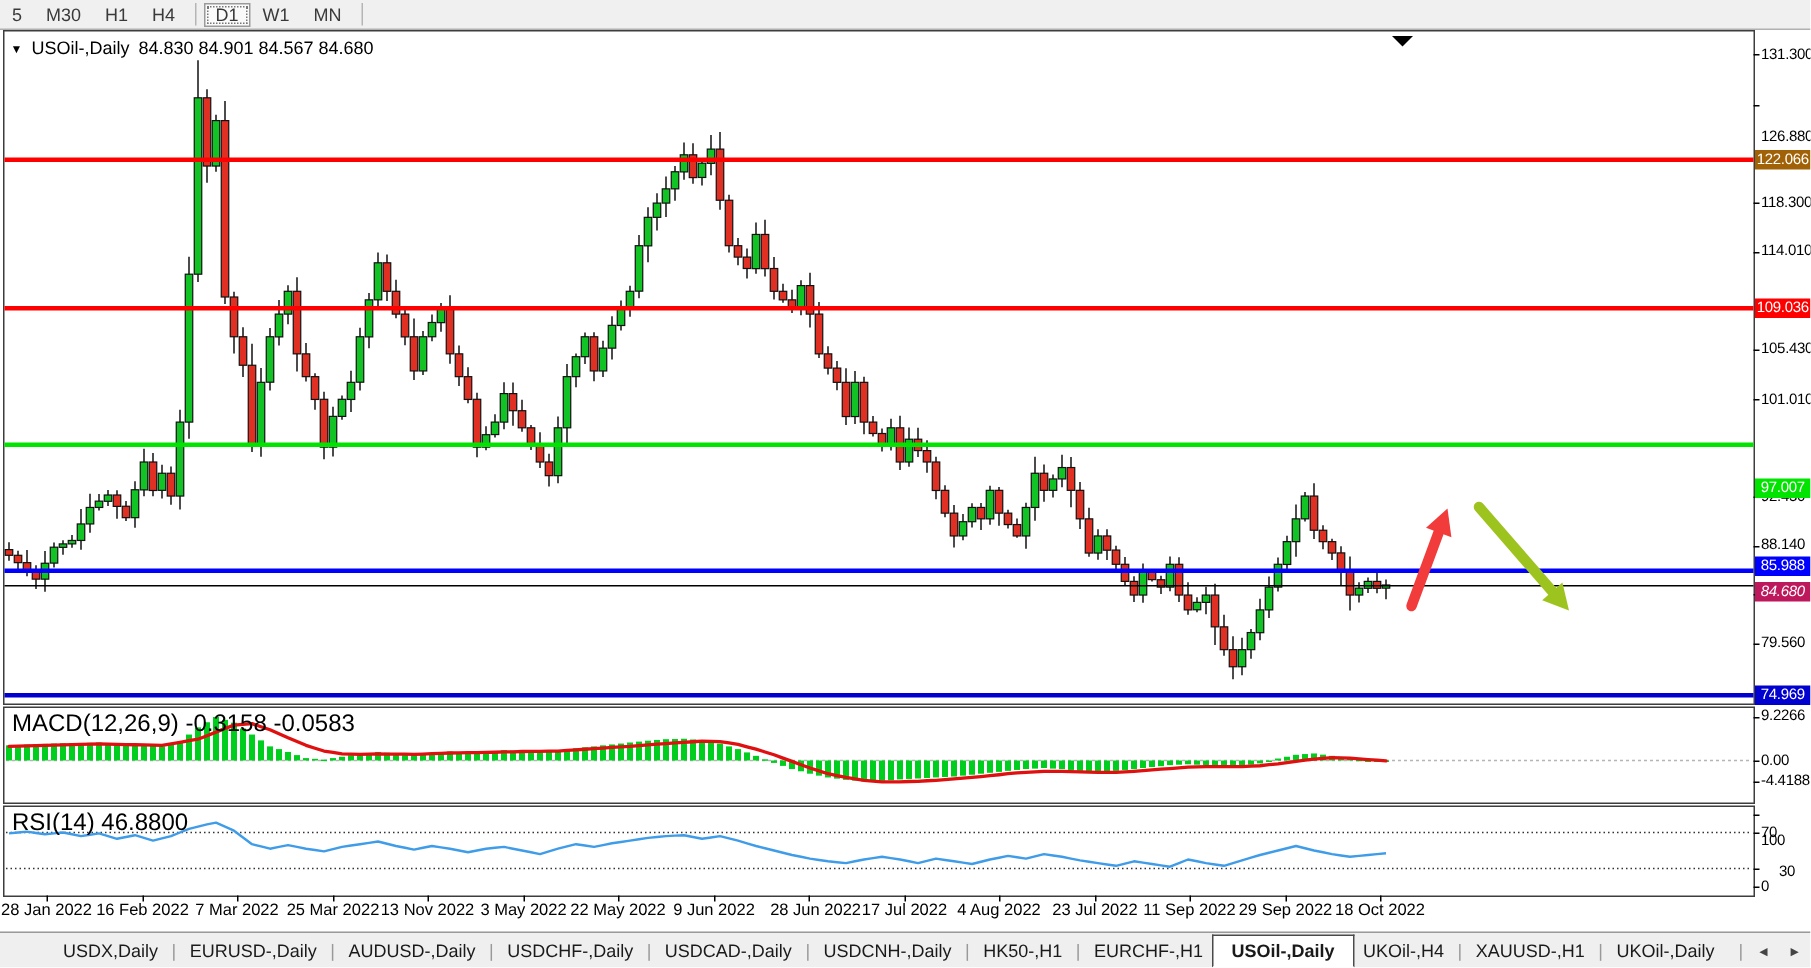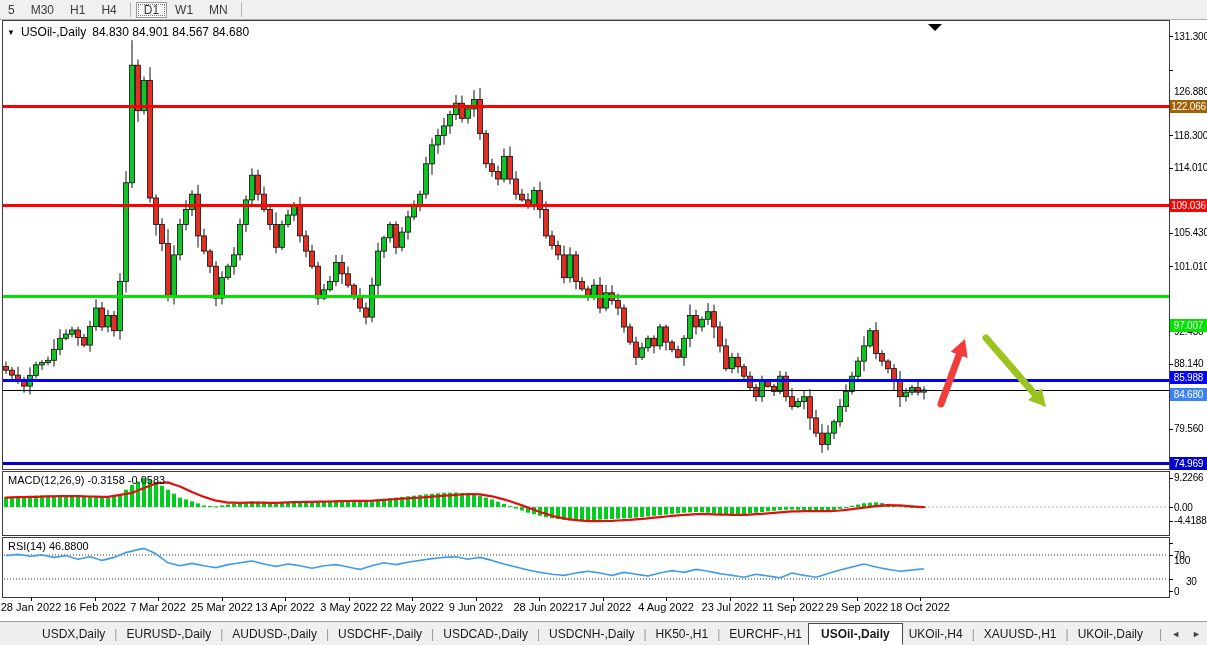--- a/index.html
+++ b/index.html
@@ -19,21 +19,21 @@
   .lvl{position:absolute;left:3px;width:1166px}
   
   #axis{position:absolute;left:0;top:0;z-index:5}
   .ytick{position:absolute;left:1174px;width:33px;font-size:10px;color:#000;letter-spacing:-0.2px;white-space:nowrap}
   .tickdash{position:absolute;left:1169px;width:4px;height:1px;background:#000}
   .badge{position:absolute;left:1170px;width:37px;height:13px;line-height:13px;font-size:10px;color:#fff;
          text-align:center;letter-spacing:-0.2px;z-index:6}
   
   .chart-title{position:absolute;left:7px;top:25px;font-size:12px;color:#000;z-index:6;display:flex;align-items:center;gap:6px}
   .tri{font-size:8px;color:#000}
-  .ind-label{position:absolute;left:8px;font-size:11px;color:#000;z-index:6}
+  .ind-label{position:absolute;left:8px;font-size:16px;color:#000;z-index:6}
   
   #dates{position:absolute;left:0;top:0;z-index:5}
   .date{position:absolute;top:601px;width:70px;text-align:center;font-size:11px;color:#000;white-space:nowrap}
   .dtick{position:absolute;top:597px;width:1px;height:4px;background:#000}
   
   .tabbar{position:absolute;left:0;bottom:0;width:1207px;height:24px;background:#efefef;border-top:1px solid #9a9a9a;
           display:flex;align-items:center;font-size:12px;color:#1a1a1a;z-index:30;box-sizing:border-box}
   .tabspacer{width:36px}
   .tab{padding:3px 6px;cursor:pointer;white-space:nowrap}
   .tab.active{background:#fff;border:1px solid #4a4a4a;border-bottom:1px solid #fff;font-weight:bold;
@@ -556,21 +556,21 @@
       <polygon points="1046,407 1028.1,400.1 1041.6,388.3" fill="#9dc41e"></polygon>
     </g>
     <polygon points="928,24 942,24 935,31" fill="#000"></polygon>
   </svg>
 
 <div id="axis">
     <div class="badge" style="top: 100px; background: #a16207;">122.066</div>
     <div class="badge" style="top: 198.8px; background: rgb(254, 0, 0);">109.036</div>
     <div class="badge" style="top: 290px; background: rgb(0, 228, 0); margin-top: 29px;">97.007</div>
     <div class="badge" style="top: 370.6px; background: rgb(0, 0, 254);">85.988</div>
-    <div class="badge" style="top: 387.5px; background: #3b82f6;">84.680</div>
+    <div class="badge" style="top: 387.5px; background: #be185d; font-style: italic;">84.680</div>
     <div class="badge" style="top: 457.2px; background: rgb(0, 0, 207);">74.969</div>
     <div class="tickdash" style="top: 36.4px;"></div>
     <div class="ytick" style="top: 30.9px;">131.300</div>
     <div class="tickdash" style="top: 69.9px;"></div>
     <div class="ytick" style="top: 69px; margin-top: 17px;">126.880</div>
     <div class="tickdash" style="top: 135px;"></div>
     <div class="ytick" style="top: 129.5px;">118.300</div>
     <div class="tickdash" style="top: 167.6px;"></div>
     <div class="ytick" style="top: 162.1px;">114.010</div>
     <div class="tickdash" style="top: 232.6px;"></div>
@@ -613,21 +613,21 @@
 <div id="dates">
     <div class="dtick" style="left: 31px;"></div>
     <div class="date" style="left: -4px;">28 Jan 2022</div>
     <div class="dtick" style="left: 95px;"></div>
     <div class="date" style="left: 60px;">16 Feb 2022</div>
     <div class="dtick" style="left: 158px;"></div>
     <div class="date" style="left: 123px;">7 Mar 2022</div>
     <div class="dtick" style="left: 222px;"></div>
     <div class="date" style="left: 187px;">25 Mar 2022</div>
     <div class="dtick" style="left: 285px;"></div>
-    <div class="date" style="left: 250px;">13 Apr 2022</div>
+    <div class="date" style="left: 250px;">13 Nov 2022</div>
     <div class="dtick" style="left: 349px;"></div>
     <div class="date" style="left: 314px;">3 May 2022</div>
     <div class="dtick" style="left: 412px;"></div>
     <div class="date" style="left: 377px;">22 May 2022</div>
     <div class="dtick" style="left: 476px;"></div>
     <div class="date" style="left: 441px;">9 Jun 2022</div>
     <div class="dtick" style="left: 539px;"></div>
     <div class="date" style="left: 504px; text-align: right;">28 Jun 2022</div>
     <div class="dtick" style="left: 603px;"></div>
     <div class="date" style="left: 568px;">17 Jul 2022</div>

